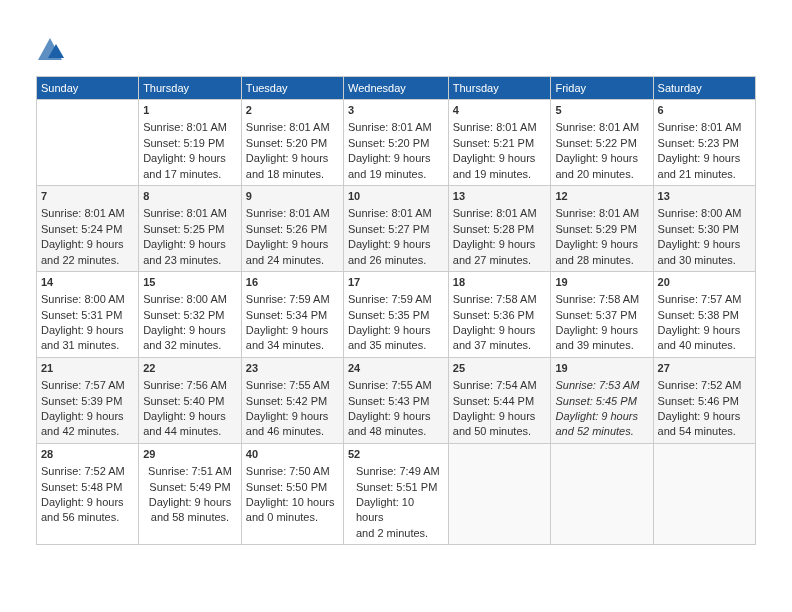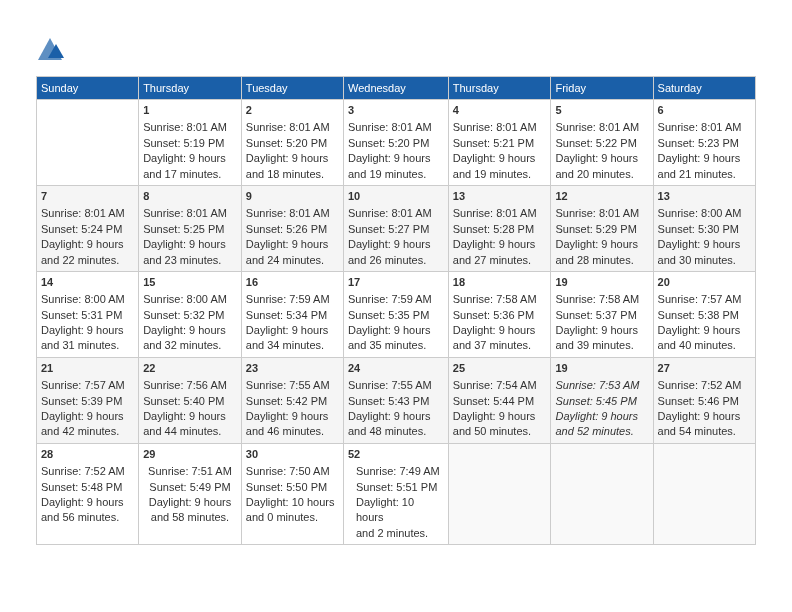--- a/index.html
+++ b/index.html
@@ -340,21 +340,21 @@
 and 56 minutes.</div>
           </td>
           <td>
             <div class="day-number">29</div>
             <div class="day-info" style="white-space: pre-line; text-align: center;">Sunrise: 7:51 AM
 Sunset: 5:49 PM
 Daylight: 9 hours
 and 58 minutes.</div>
           </td>
           <td>
-            <div class="day-number">30</div>
+            <div class="day-number">40</div>
             <div class="day-info" style="white-space: pre-line;">Sunrise: 7:50 AM
 Sunset: 5:50 PM
 Daylight: 10 hours
 and 0 minutes.</div>
           </td>
           <td>
             <div class="day-number">52</div>
             <div class="day-info" style="white-space: pre-line; margin-left: 8px;">Sunrise: 7:49 AM
 Sunset: 5:51 PM
 Daylight: 10 hours

